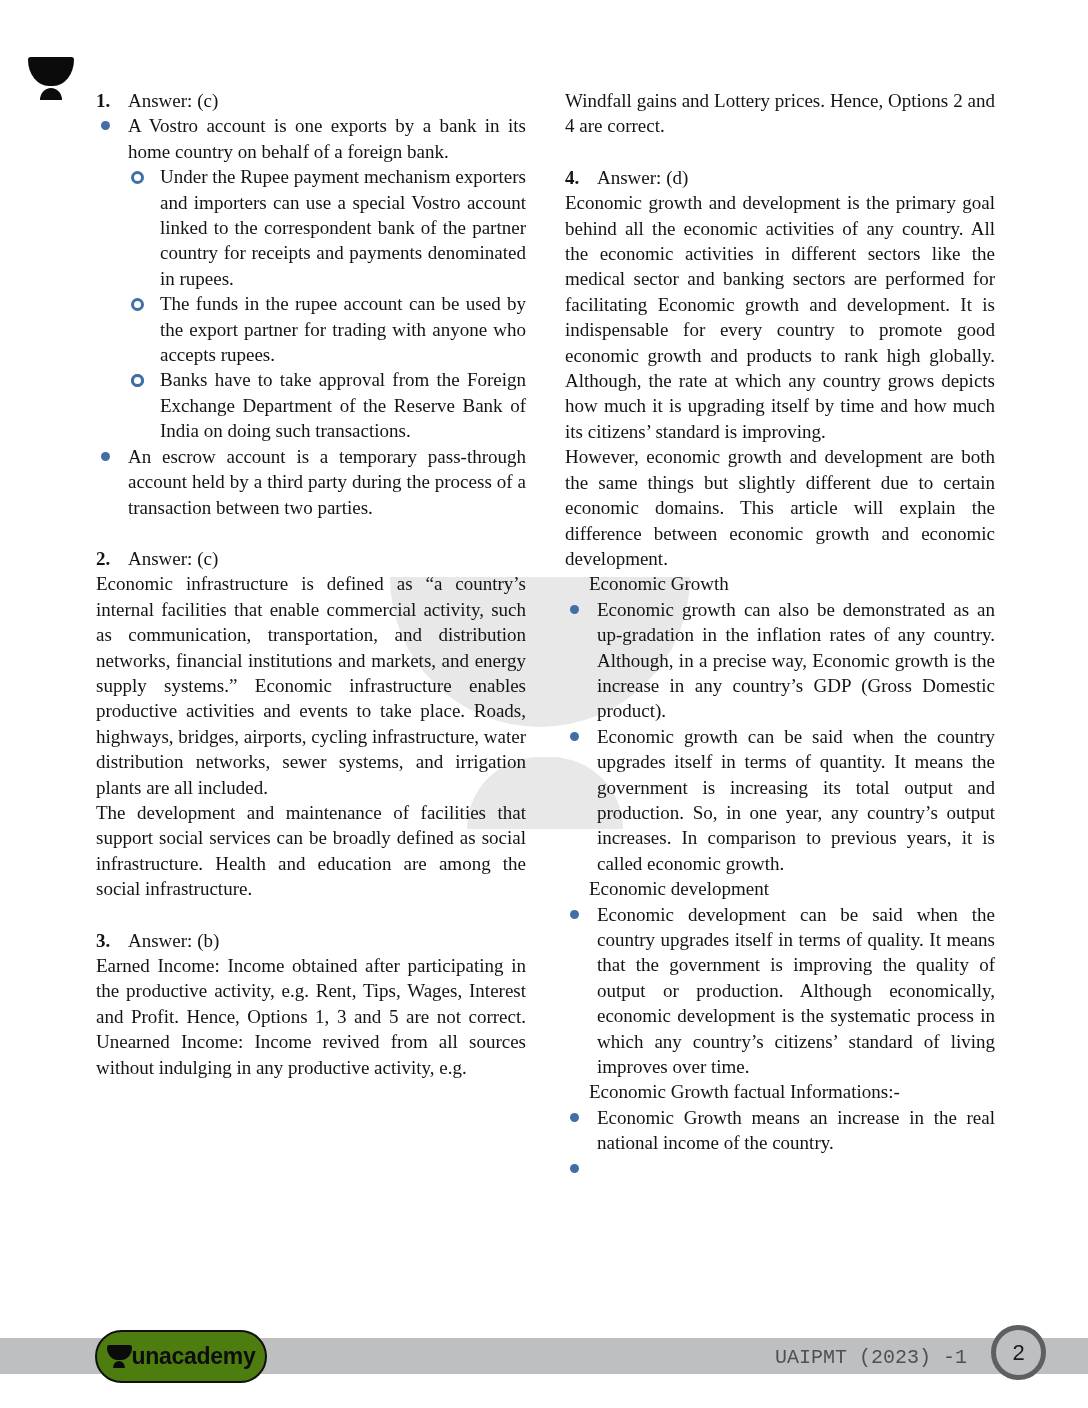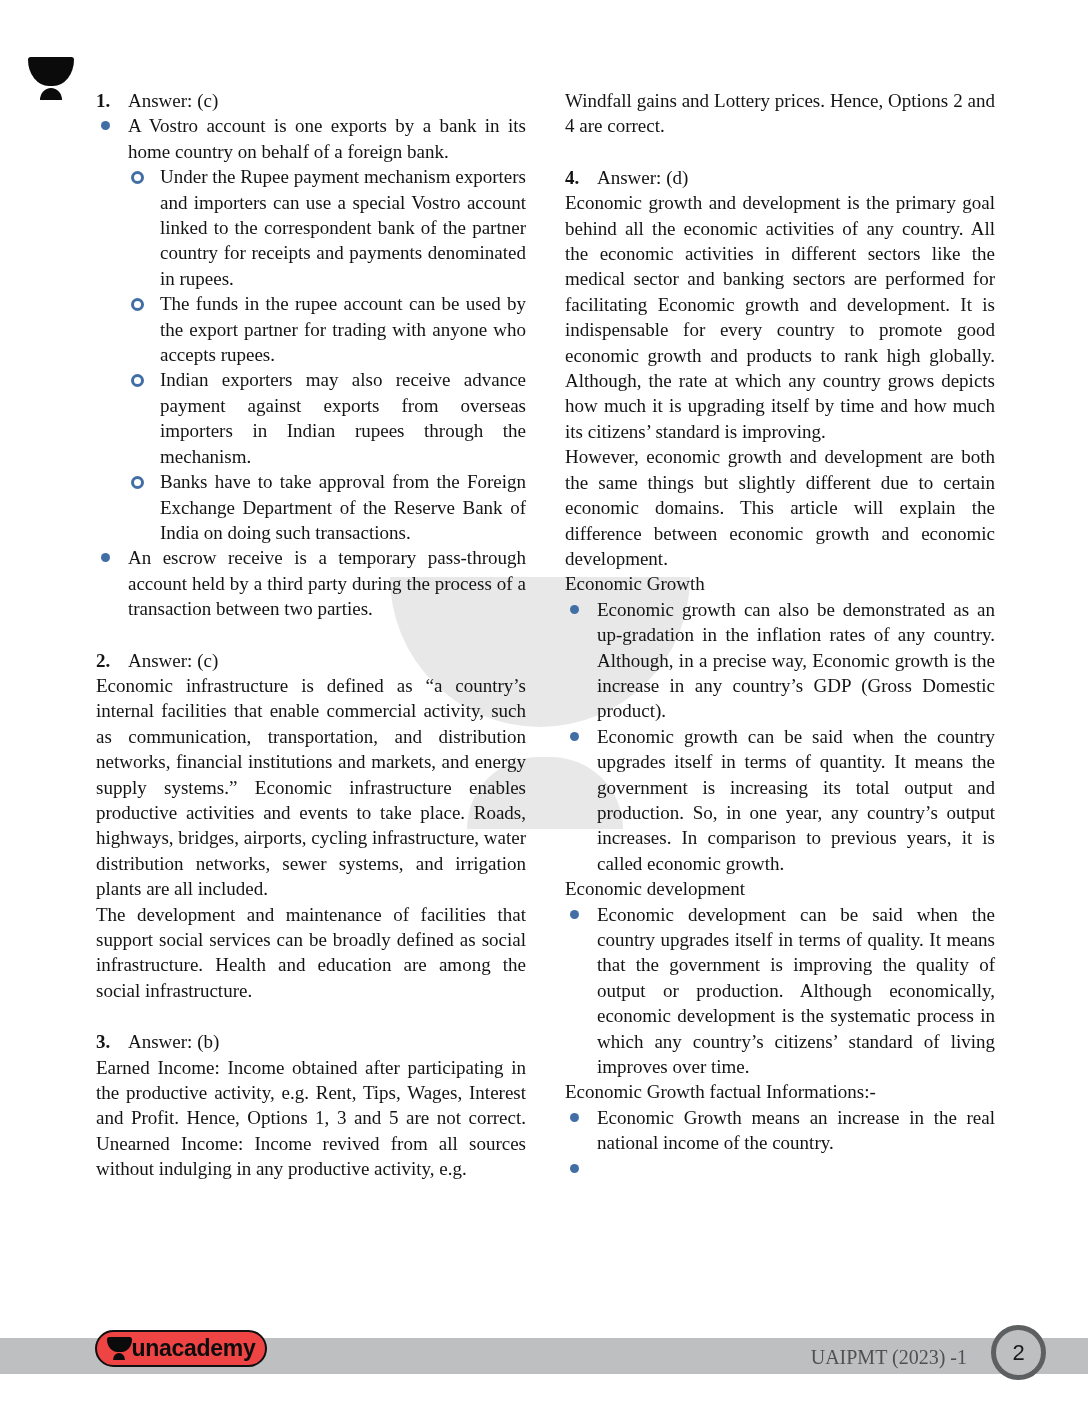--- a/index.html
+++ b/index.html
@@ -31,36 +31,36 @@
   #col-left{left:96px;}
   #col-right{left:565px;}
   .blk-numbered{display:flex;}
   .num{flex:0 0 32px;font-weight:bold;}
   .btxt{flex:1 1 auto;}
   .blk-bullet{position:relative;padding-left:32px;}
   .blk-sub{position:relative;padding-left:64px;}
   .marker-dot{position:absolute;left:5px;top:8px;width:9px;height:9px;border-radius:50%;background:var(--bullet);}
   .marker-ring{position:absolute;left:35px;top:7px;width:7px;height:7px;border:3px solid var(--bullet);border-radius:50%;background:#ffffff;}
   .blk-spacer{height:26px;}
-  .blk-heading{font-weight:bold;}
+  .blk-heading{font-weight:bold;margin-left:24px;}
   
   .footer-bar{position:absolute;left:0;top:1338px;width:1088px;height:36px;background:var(--bar);z-index:1;}
   .pill{
-    position:absolute;left:95px;top:1330px;width:172px;height:37px;box-sizing:border-box;
-    background:#ef4444;border:2.5px solid #101010;border-radius:28px;z-index:2;
+    position:absolute;left:95px;top:1330px;width:172px;height:53px;box-sizing:border-box;
+    background:#4d7c0f;border:2.5px solid #101010;border-radius:28px;z-index:2;
     display:flex;align-items:center;justify-content:center;gap:0;
     font-family:"Liberation Sans",sans-serif;
   }
   .pill-trophy{display:flex;flex-direction:column;align-items:center;}
   .pill .tr-bowl{width:25px;height:15px;}
   .pill .tr-base{width:12px;height:7px;margin-top:1px;}
   .pill-text{font-size:23px;font-weight:bold;letter-spacing:-0.3px;color:#0d0d0d;}
   .doc-label{
     position:absolute;top:1346px;right:121px;z-index:2;
-    font-family:Liberation Serif, serif;font-size:20px;color:var(--footer-text);
+    font-family:Liberation Mono, monospace;font-size:20px;color:var(--footer-text);
   }
   .page-circle{
     position:absolute;left:991px;top:1325px;width:45px;height:45px;box-sizing:content-box;
     border:5px solid var(--ring);border-radius:50%;background:var(--bar);z-index:2;
     display:flex;align-items:center;justify-content:center;
     font-family:"Liberation Sans",sans-serif;font-size:22px;color:#1a1a1a;
   }
 </style>
 </head>
 <body>
@@ -76,23 +76,23 @@
   </div>
 
   <div class="col" id="col-left">
       <div class="blk-numbered">
         <span class="num">1.</span>
         <div class="btxt"><span class="b">Answer: (c)</span></div>
       </div>
       <div class="blk-bullet"><span class="marker-dot"></span><span class="b">A Vostro account is one exports by a bank in its home country on behalf of a foreign bank.</span></div>
       <div class="blk-sub"><span class="marker-ring"></span><span>Under the Rupee payment mechanism exporters and importers can use a special Vostro account linked to the correspondent bank of the partner country for receipts and payments denominated in rupees.</span></div>
       <div class="blk-sub"><span class="marker-ring"></span><span>The funds in the rupee account can be used by the export partner for trading with anyone who accepts rupees.</span></div>
-      <div class="blk-sub"><span class="marker-ring"></span><span>Indian exporters may also receive advance payment against exports from overseas importers in Indian rupees through the mechanism.</span></div>
+      <div class="blk-sub"><span class="marker-ring"></span></div>
       <div class="blk-sub"><span class="marker-ring"></span><span>Banks have to take approval from the Foreign Exchange Department of the Reserve Bank of India on doing such transactions.</span></div>
-      <div class="blk-bullet"><span class="marker-dot"></span><span>An </span><span class="b">escrow receive</span><span> is a temporary pass-through account held by a third party during the process of a transaction between two parties.</span></div>
+      <div class="blk-bullet"><span class="marker-dot"></span><span>An </span><span class="b">escrow account</span><span> is a temporary pass-through account held by a third party during the process of a transaction between two parties.</span></div>
       <div class="blk-spacer"></div>
       <div class="blk-numbered">
         <span class="num">2.</span>
         <div class="btxt"><span class="b">Answer: (c)</span></div>
       </div>
       <div class="blk-para"><span>Economic infrastructure is defined as “a country’s internal facilities that enable commercial activity, such as </span><span class="b">communication, transportation, and distribution networks, financial institutions and markets, and energy supply systems.”</span><span> Economic infrastructure enables productive activities and events to take place. </span><span class="b">Roads, highways, bridges, airports, cycling infrastructure, water distribution networks, sewer systems, and irrigation plants</span><span> are all included.</span></div>
       <div class="blk-para"><span>The development and maintenance of facilities that support social services can be broadly defined as social infrastructure. </span><span class="b">Health and education</span><span> are among the social infrastructure.</span></div>
       <div class="blk-spacer"></div>
       <div class="blk-numbered">
         <span class="num">3.</span>

